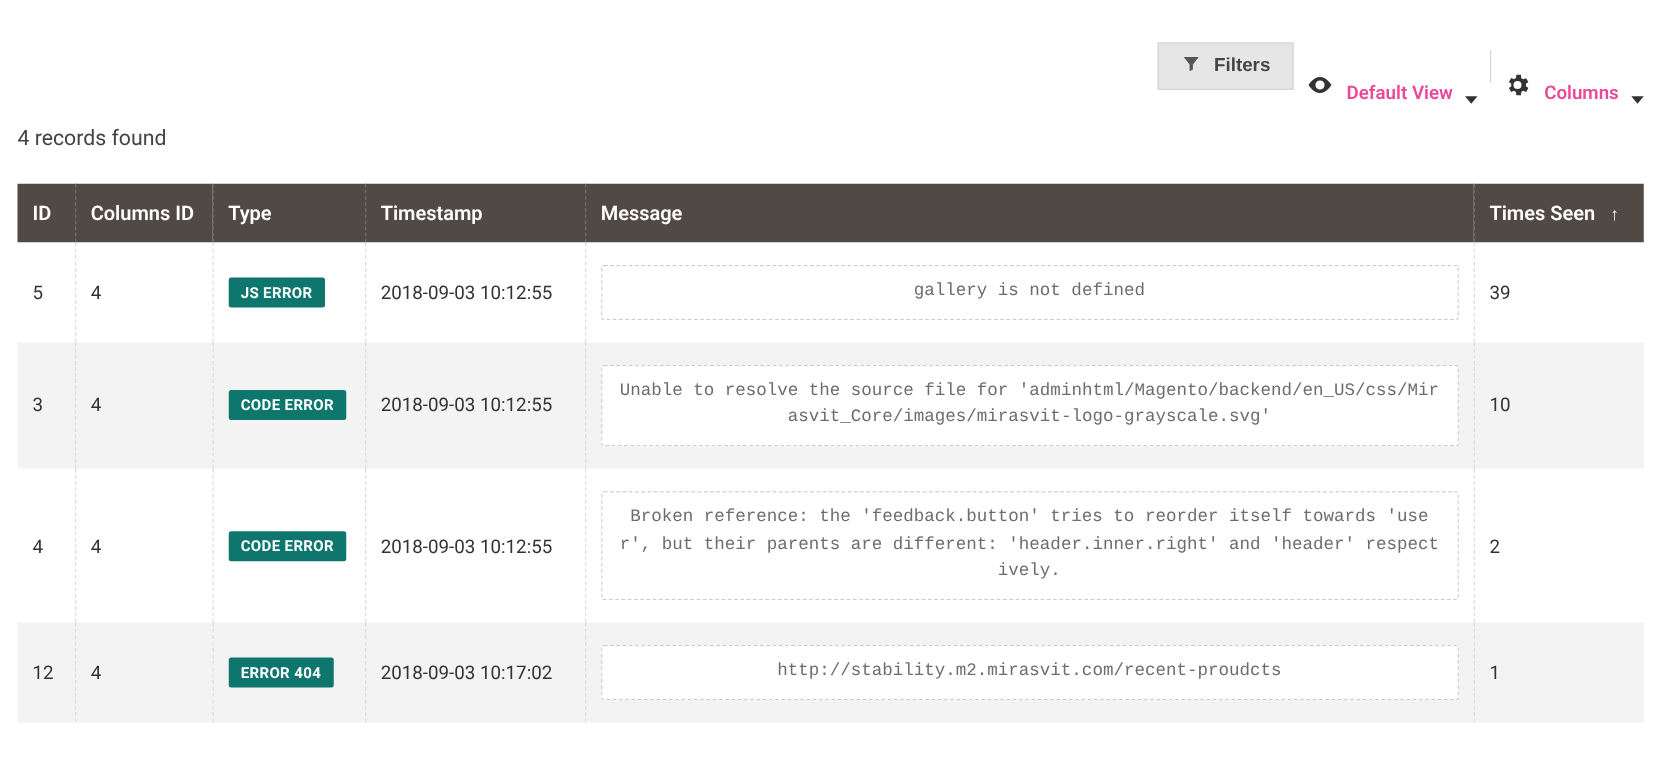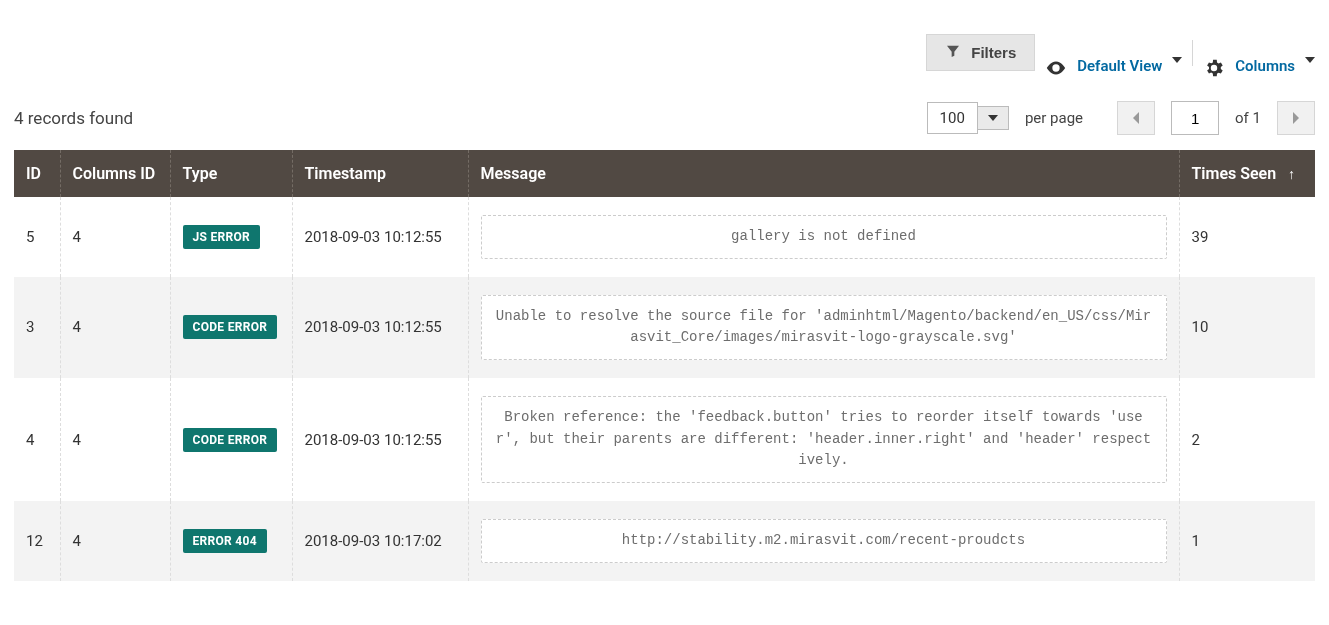--- a/index.html
+++ b/index.html
@@ -28,38 +28,38 @@
     border: 1px solid #d6d6d6;
     padding: 8px 18px;
     font-size: 15px;
     font-weight: 600;
     color: #444;
     cursor: pointer;
   }
   .filters-btn svg { width: 16px; height: 16px; fill: #555; }
   .view-ctl, .cols-ctl {
     display: inline-flex;
-    align-items: flex-start;
+    align-items: flex-end;
     gap: 10px;
     font-size: 15px;
     font-weight: 600;
-    color: #0369a1;
+    color: #ec4899;
     cursor: pointer;
     margin-top: 35px;
   }
   .view-ctl svg, .cols-ctl svg { width: 22px; height: 22px; fill: #333; }
   .caret-down { width: 0; height: 0; border-left: 5px solid transparent; border-right: 5px solid transparent; border-top: 6px solid #333; display: inline-block; }
   .vsep { width: 1px; height: 26px; background: #d6d6d6; }
 
   
   .second-bar {
     display: flex;
     align-items: center;
     justify-content: space-between;
-    margin-bottom: 15px;
+    margin-bottom: 26px;
   }
   .records-found { font-size: 17px; color: #444; }
   .pager { display: flex; align-items: center; gap: 16px; }
   .page-size { display: inline-flex; align-items: center; }
   .page-size-display {
     border: 1px solid #bbb; padding: 6px 12px; font-size: 15px; min-width: 44px; text-align: center;
   }
   .page-size-btn {
     border: 1px solid #bbb; border-left: none; background: #eaeaea; padding: 8px 10px; cursor: pointer;
     display: inline-flex; align-items: center; justify-content: center;
@@ -165,45 +165,20 @@
         </svg>
     </span>
     <span>Columns</span>
     <span class="caret-down"></span>
   </div>
 </div>
 
 <div class="second-bar">
   <div class="records-found">4 records found</div>
 
-  <div class="pager">
-    <span class="page-size">
-      <span class="page-size-display">100</span>
-      <button class="page-size-btn">
-        <span class="caret-down"></span>
-      </button>
-    </span>
-    <span class="per-page-label">per page</span>
-
-    <button class="nav-btn">
-      <svg viewBox="0 0 10 14">
-          <path d="M8 1L2 7l6 6V1z"></path>
-        </svg>
-    </button>
-    <input class="page-input" value="1" style="">
-    <span class="of-label">
-      <span>of</span>
-      <span>1</span>
-    </span>
-    <button class="nav-btn">
-      <svg viewBox="0 0 10 14">
-          <path d="M2 1l6 6-6 6V1z"></path>
-        </svg>
-    </button>
-  </div>
 </div>
 
 <table class="data-grid">
   <colgroup>
     <col class="col-id">
       <col class="col-snapshot">
       <col class="col-type">
     <col class="col-timestamp">
       <col class="col-message">
       <col class="col-times">

